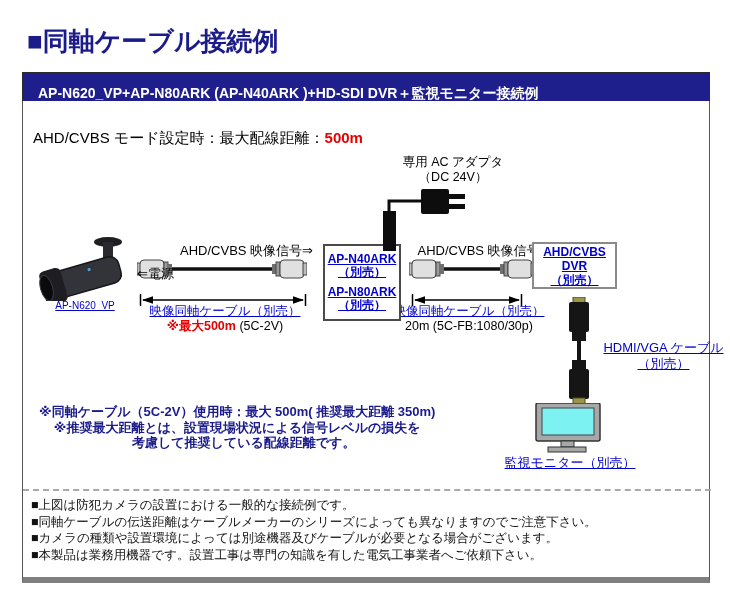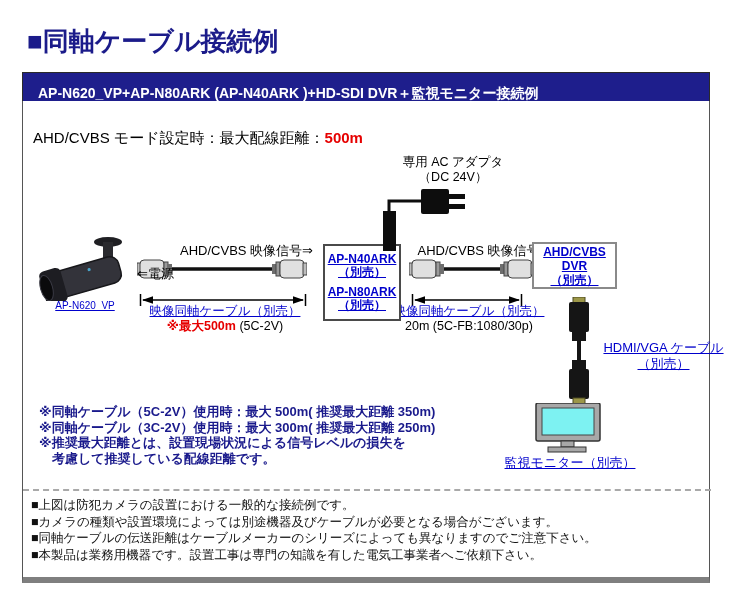--- a/index.html
+++ b/index.html
@@ -43,21 +43,21 @@
   .cap2 { left:368px; top:203px; width:156px; }
   .spec2{ left:368px; top:218px; width:156px; }
 
   .dvr-box { left:509px; top:141px; width:85px; height:47px; background:#fff; border:2px solid #8a8a8a;
     display:flex; flex-direction:column; align-items:center; justify-content:center; }
   .dvr-box span { font-size:12px; font-weight:bold; line-height:14px; }
 
   .hdmi-label { left:573px; top:239px; width:135px; font-size:13px; line-height:16px; }
   .mon-label  { left:476px; top:353px; width:142px; font-size:13px;text-align:center; }
 
-  .navy-notes { left:16px; top:303px; color:#1a1a8c; font-weight:bold; font-size:13px; line-height:15.5px; white-space:nowrap; }
+  .navy-notes { left:16px; top:303px; color:#1a1a8c; font-weight:bold; font-size:13px; line-height:15.5px; white-space:nowrap;text-align:center; }
 
   .dashed-sep { left:0px; top:388px; width:688px; border-top:2px dashed #a9a9a9; height:0; }
 
   .footer-notes { left:8px; top:396px; font-size:12.5px; line-height:16.5px; color:#111; white-space:nowrap; }
 
   svg { display:block; }
 </style>
 </head>
 <body>
 
@@ -181,28 +181,27 @@
     <svg class="abs" style="left:511px; top:302px;" width="68" height="50" viewBox="0 0 68 50">
       <rect x="2" y="0" width="64" height="38" rx="2" fill="#a8a8a8" stroke="#333" stroke-width="1.5"></rect>
       <rect x="8" y="5" width="52" height="27" fill="#7df2f2" stroke="#444"></rect>
       <rect x="27" y="38" width="13" height="6" fill="#a8a8a8" stroke="#333"></rect>
       <rect x="14" y="44" width="38" height="5" fill="#a8a8a8" stroke="#333"></rect>
     </svg>
     <div class="abs mon-label ctr link nw">監視モニター（別売）</div>
 
     <div class="abs navy-notes">
       <div>※同軸ケーブル（5C-2V）使用時：最大 500m( 推奨最大距離 350m)</div>
-      <div>※同軸ケーブル（3C-2V）使用時：最大 300m( 推奨最大距離 250m)</div>
       <div>※推奨最大距離とは、設置現場状況による信号レベルの損失を</div>
       <div>　考慮して推奨している配線距離です。</div>
     </div>
 
     <div class="abs dashed-sep"></div>
 
     <div class="abs footer-notes">
       <div>■上図は防犯カメラの設置における一般的な接続例です。</div>
+      <div>■同軸ケーブルの伝送距離はケーブルメーカーのシリーズによっても異なりますのでご注意下さい。</div>
       <div>■カメラの種類や設置環境によっては別途機器及びケーブルが必要となる場合がございます。</div>
-      <div>■同軸ケーブルの伝送距離はケーブルメーカーのシリーズによっても異なりますのでご注意下さい。</div>
       <div>■本製品は業務用機器です。設置工事は専門の知識を有した電気工事業者へご依頼下さい。</div>
     </div>
 
   </div>
 </div>
 
 </body></html>

